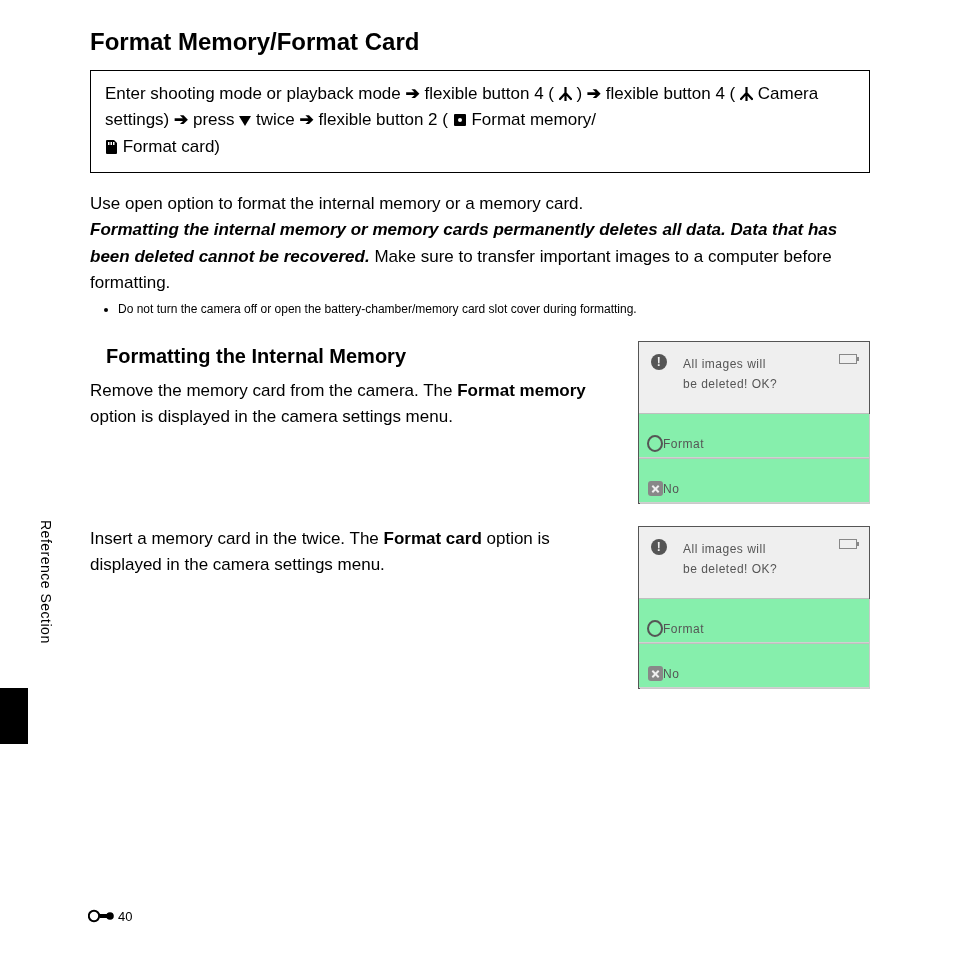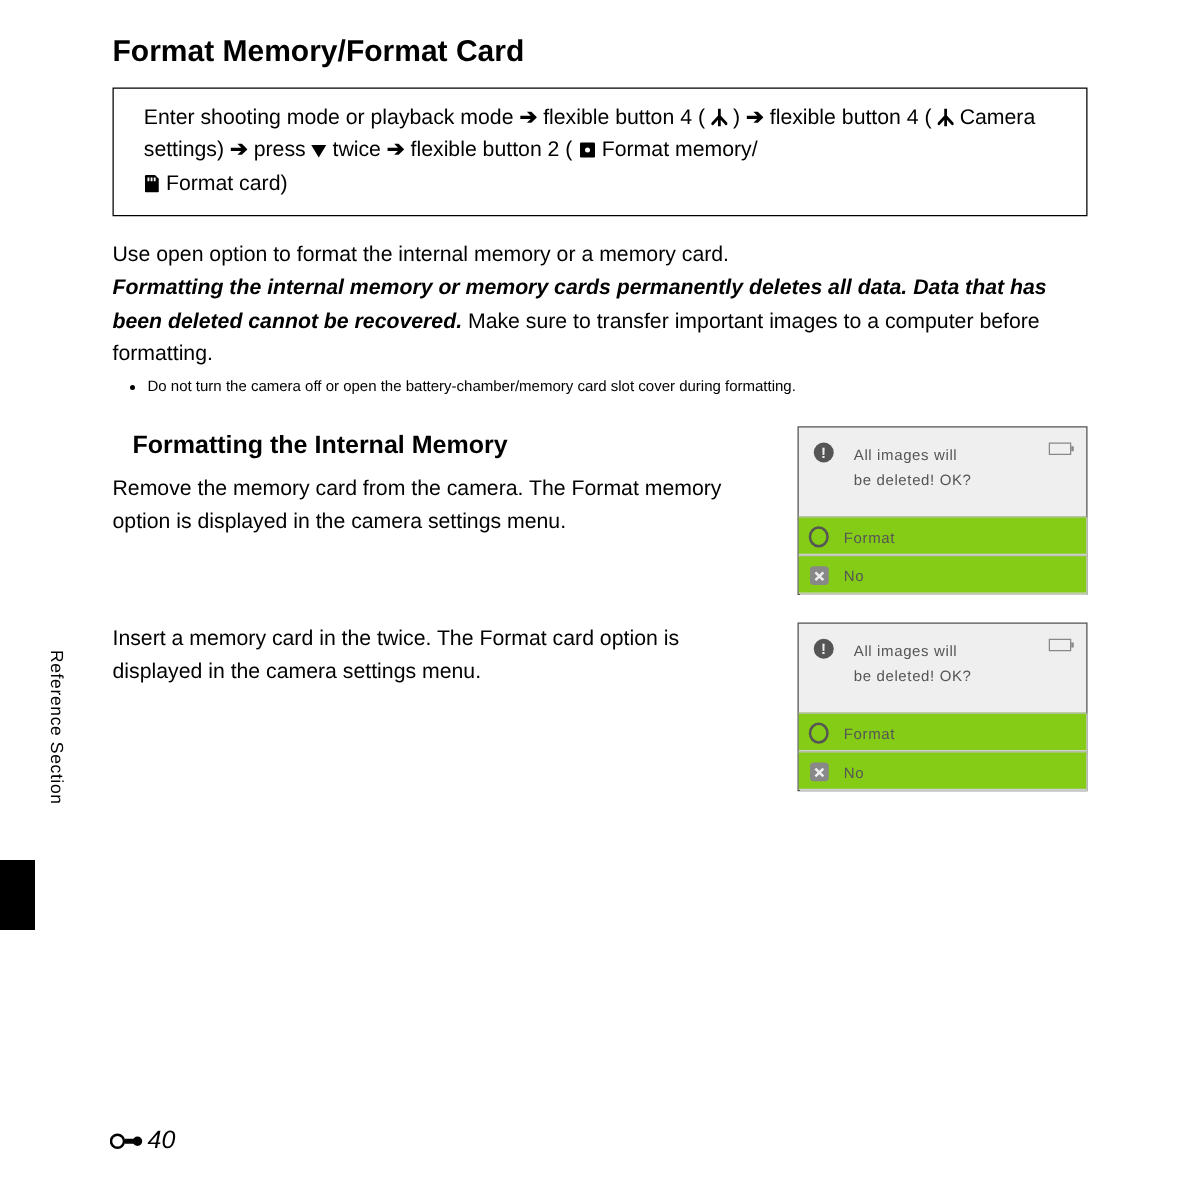--- a/index.html
+++ b/index.html
@@ -19,21 +19,21 @@
     top: 28px;
     width: 780px;
   }
   h1.title {
     font-size: 24px;
     font-weight: 700;
     margin: 0 0 14px 0;
   }
   .nav-box {
     border: 1px solid #000;
-    padding: 10px 14px 12px 24px;
+    padding: 10px 14px 12px 14px;
     font-size: 17px;
     line-height: 1.55;
   }
   .intro {
     margin-top: 18px;
     font-size: 17px;
     line-height: 1.55;
   }
   .intro .bold-italic {
     font-weight: 700;
@@ -56,21 +56,21 @@
   .section .text {
     flex: 1;
     font-size: 17px;
     line-height: 1.55;
   }
   .section h2 {
     font-size: 20px;
     font-weight: 700;
     margin: 0 0 6px 16px;
   }
-  .section .text b { font-weight: 400; }
+  .section .text b { font-weight: 700; }
 
   
   .screen {
     width: 232px;
     border: 1px solid #555;
     background: #efefef;
     box-sizing: border-box;
     font-size: 12px;
     color: #555;
     letter-spacing: 0.5px;
@@ -106,25 +106,25 @@
   }
   .screen .battery::after {
     content: "";
     position: absolute;
     right: -3px; top: 2px;
     width: 2px; height: 4px;
     background: #888;
   }
   .screen .row {
     border-top: 1px solid #bfbfbf;
-    padding: 8px 10px 6px 8px;
+    padding: 22px 10px 6px 8px;
     display: flex;
     align-items: center;
-    gap: 12px;
-    background: #84cc16;
+    gap: 0;
+    background: #86efac;
     box-shadow: inset 0 -1px 0 #d0d0d0, 1px 1px 0 #c9c9c9;
   }
   .screen .row .icon {
     width: 16px; height: 16px;
     display: flex; align-items: center; justify-content: center;
     flex: 0 0 auto;
   }
   .circle-icon {
     width: 13px; height: 13px;
     border: 2px solid #555;
@@ -160,22 +160,21 @@
     left: 0;
     top: 688px;
     width: 28px;
     height: 56px;
     background: #000;
   }
   .page-num {
     position: absolute;
     left: 88px;
     bottom: 30px;
-    font-size: 20px;
-    font-style: italic;
+    font-size: 13px;
     display: flex;
     align-items: center;
     gap: 2px;
   }
   .page-num svg { margin-right: 2px; }
 
   
   .glyph {
     display: inline-block;
     vertical-align: -2px;

